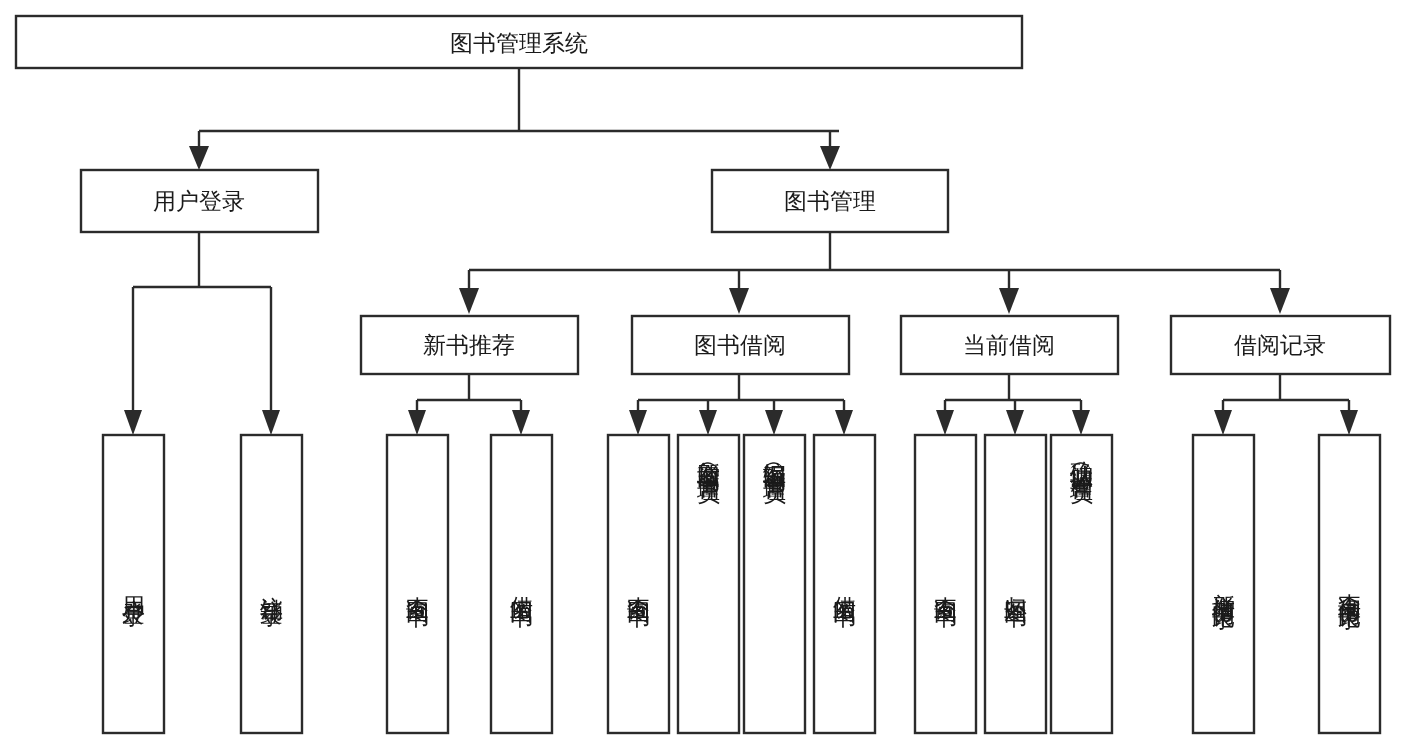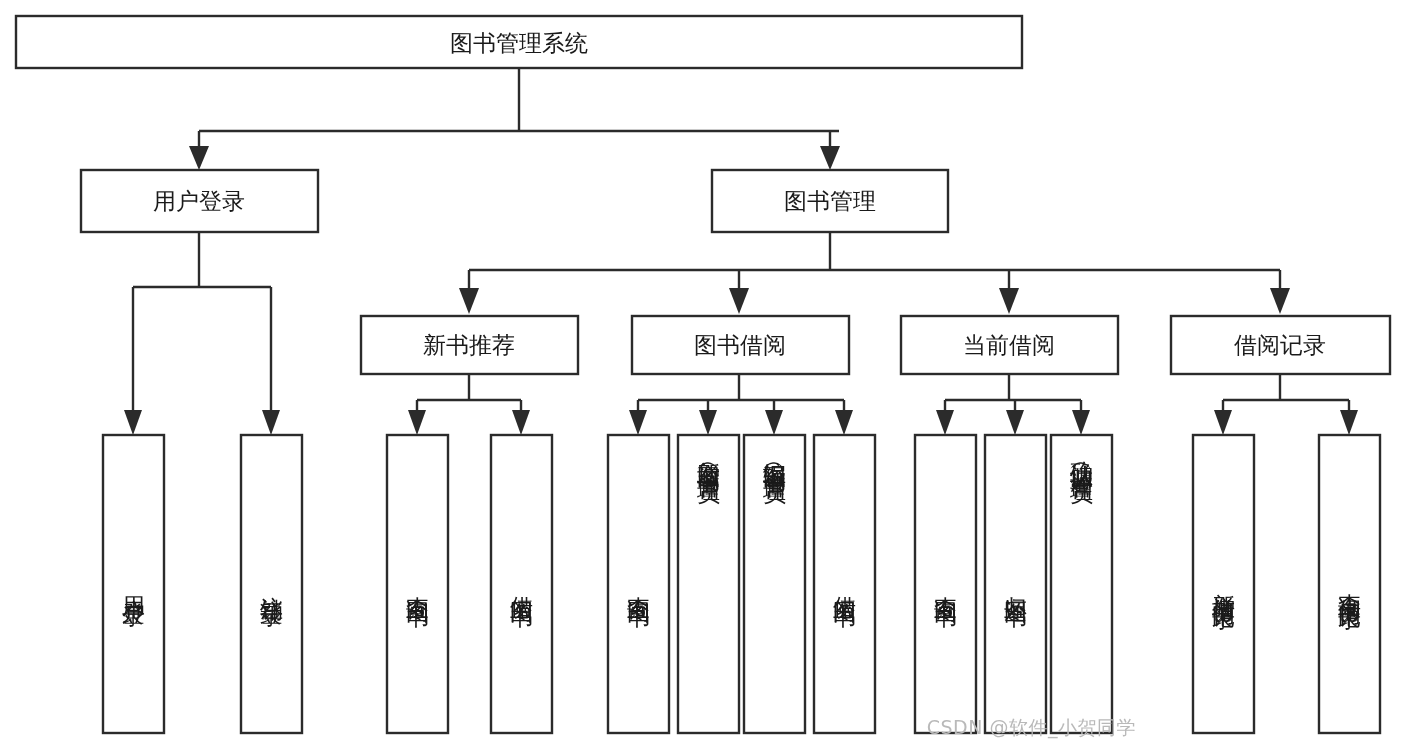--- a/index.html
+++ b/index.html
@@ -11,20 +11,21 @@
   body {
     width: 1405px;
     height: 747px;
     font-family: "DejaVu Sans", "Liberation Sans", sans-serif;
     overflow: hidden;
   }
   #diagram-root {
     position: relative;
     width: 1144px;
     height: 747px;
+    padding-left: 8px;
   }
   svg.flow {
     position: absolute;
     left: 0;
     top: 0;
     width: 1405px;
     height: 747px;
   }
   .node-box {
     fill: #ffffff;
@@ -247,14 +248,13 @@
     <span class="node-label-v" style="margin-top:8px;">确认归还（管理员）</span>
   </div>
 
   <div class="node-label-v-wrap" style="left:1193px; top:435px; width:61px; height:298px;">
     <span class="node-label-v">新增借阅记录</span>
   </div>
   <div class="node-label-v-wrap" style="left:1319px; top:435px; width:61px; height:298px;">
     <span class="node-label-v">查询借阅记录</span>
   </div>
 
-  <div id="watermark">CSDN @软件_小贺同学</div>
 </div>
 
 </body></html>

